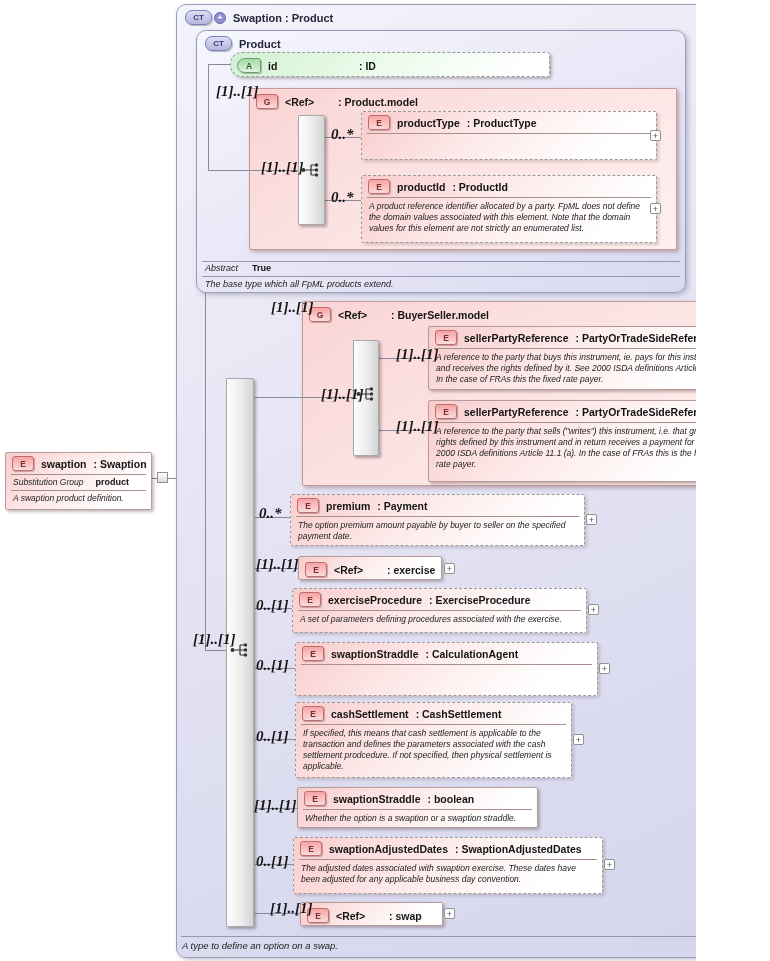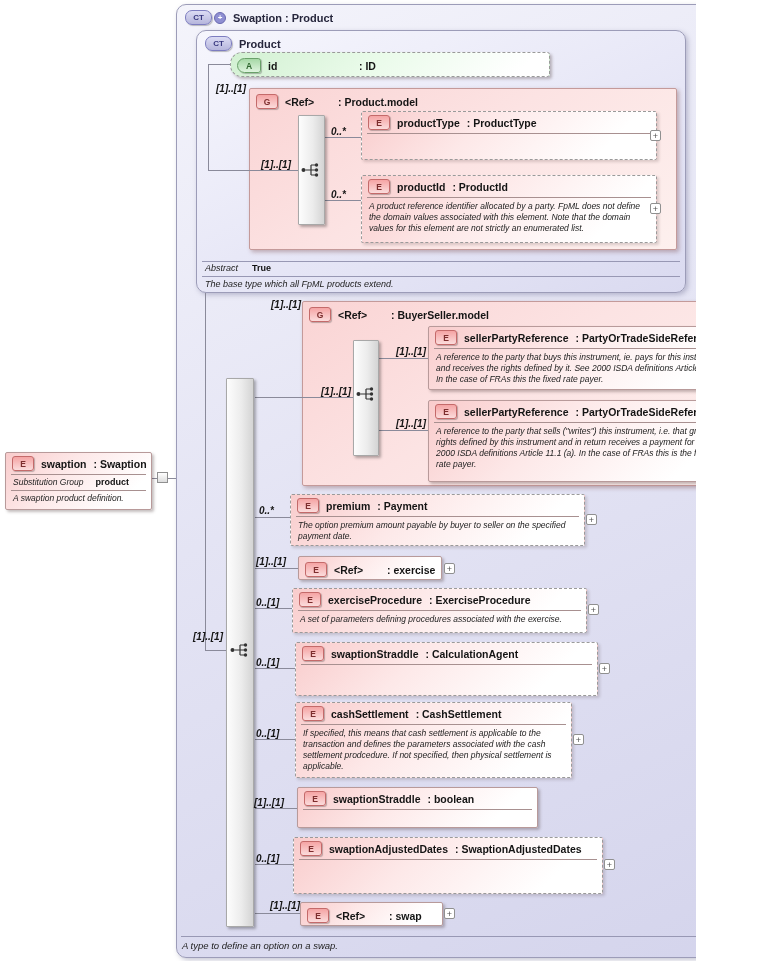--- a/index.html
+++ b/index.html
@@ -41,22 +41,22 @@
   .ctplus{display:inline-flex;align-items:center;justify-content:center;flex:none;
           width:10px;height:10px;border-radius:50%;background:#8f8fd2;border:1px solid #6a6ab0;
           color:#fff;font-size:8px;line-height:8px;margin-left:-5px;font-weight:bold;}
   
   .line{position:absolute;background:#8a8a9a;z-index:3;}
   .hline{height:1px;} .vline{width:1px;}
   .bar{position:absolute;border:1px solid #a8a8a8;border-radius:1px;box-sizing:border-box;
        background:linear-gradient(to right,#fdfdfd,#ececec 55%,#d4d4d4);
        box-shadow:2px 2px 3px rgba(0,0,0,.3);z-index:4;}
   .seqicon{position:absolute;z-index:5;}
-  .card{position:absolute;font-size:10px;font-style:italic;font-weight:bold;color:#151515;
-        z-index:6;white-space:nowrap;}
+  .card{position:absolute;font-size:15px;font-style:italic;font-weight:bold;color:#151515;
+        z-index:6;white-space:nowrap;font-family:Liberation Serif, serif;}
   .plus{position:absolute;width:11px;height:11px;border:1px solid #909090;border-radius:2px;
         background:#fff;color:#555;font-size:9px;line-height:10px;text-align:center;
         z-index:6;box-sizing:border-box;cursor:pointer;}
   .joint{position:absolute;width:11px;height:11px;border:1px solid #909090;box-sizing:border-box;
         background:linear-gradient(180deg,#fff,#ddd);z-index:6;}
   
   .subst{display:flex;align-items:center;gap:12px;padding:2px 7px;white-space:nowrap;}
   .subst-label{font-style:italic;font-size:8.5px;color:#222;}
   .subst-value{font-weight:bold;font-size:9px;color:#111;}
   
@@ -252,29 +252,31 @@
     <div class="desc">If specified, this means that cash settlement is applicable to the transaction and defines the parameters associated with the cash settlement prodcedure. If not specified, then physical settlement is applicable.</div>
   </div>
 
   <div class="ebox" style="left:297px;top:787px;width:241px;height:41px;">
     <div class="hdr">
       <span class="badge badge-e">E</span>
       <span class="hname">swaptionStraddle</span>
       <span class="htype">: boolean</span>
     </div>
     <div class="sep"></div>
+    <div class="desc">Whether the option is a swaption or a swaption straddle.</div>
   </div>
 
   <div class="ebox dashed" style="left:293px;top:837px;width:310px;height:57px;">
     <div class="hdr">
       <span class="badge badge-e">E</span>
       <span class="hname">swaptionAdjustedDates</span>
       <span class="htype">: SwaptionAdjustedDates</span>
     </div>
     <div class="sep"></div>
+    <div class="desc">The adjusted dates associated with swaption exercise. These dates have been adjusted for any applicable business day convention.</div>
   </div>
 
   <div class="ebox" style="left:300px;top:902px;width:143px;height:24px;">
     <div class="hdr" style="padding-top:5px;">
       <span class="badge badge-e">E</span>
       <span class="hname wname">&lt;Ref&gt;</span>
       <span class="htype">: swap</span>
     </div>
   </div>
 

